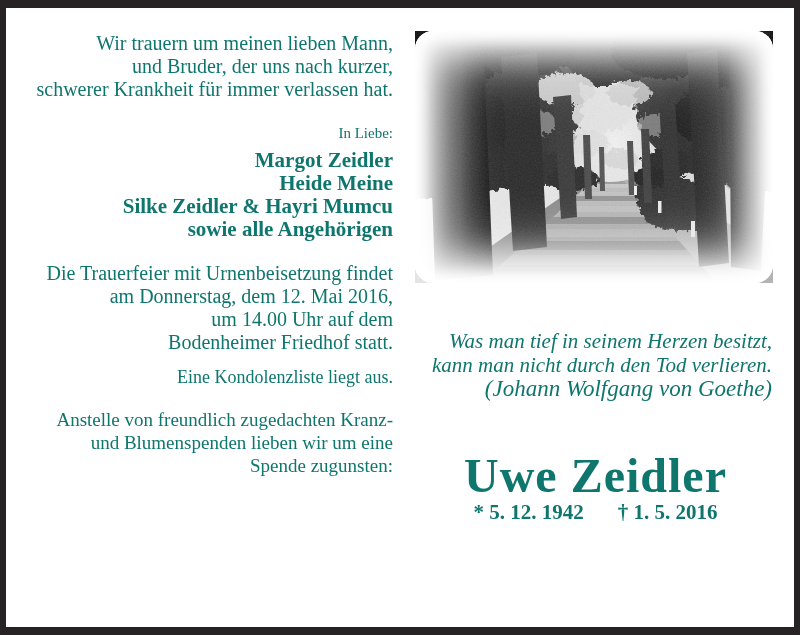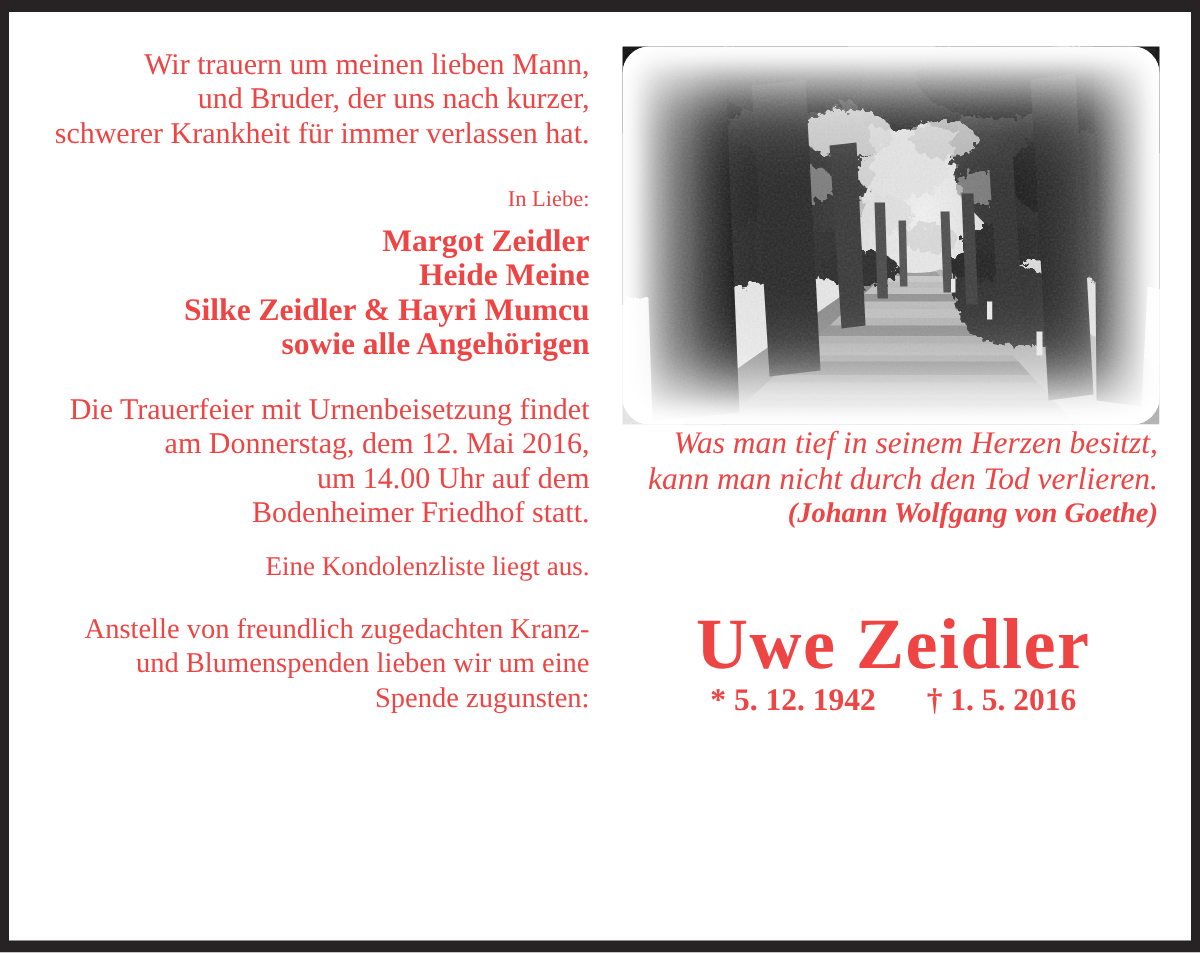--- a/index.html
+++ b/index.html
@@ -6,21 +6,21 @@
   .sheet{
     position:relative;
     width:800px;height:635px;
     box-sizing:border-box;
     border-style:solid;
     border-color:#272223;
     border-width:8px 6px 8px 6px;
     background:#ffffff;
     display:flex;
     font-family:"Liberation Serif","DejaVu Serif",serif;
-    color:#ef4444;
+    color:#0f766e;
     overflow:hidden;
   }
   .left-col{
     width:387px;
     box-sizing:border-box;
     padding:24px 0 0 14px;
     text-align:right;
   }
   .right-col{
     flex:1;
@@ -46,27 +46,28 @@
   .photo .feather{
     position:absolute;inset:0;
     border-radius:18px;
     box-shadow:
       inset 0 0 14px 8px #ffffff,
       inset 0 0 34px 18px rgba(255,255,255,0.95),
       inset 0 0 60px 26px rgba(255,255,255,0.75);
     pointer-events:none;
   }
   .quote{
+    margin-top:46px;
     text-align:right;
     padding-right:6px;
     font-style:italic;
     font-size:21px;
     line-height:24px;
   }
-  .quote-author{font-size:19px;font-weight:bold;}
+  .quote-author{font-size:23px;}
   .name{
     margin-top:50px;
     text-align:center;
     font-size:48px;
     line-height:49px;
     font-weight:bold;
     letter-spacing:1px;
   }
   .dates{
     text-align:center;

